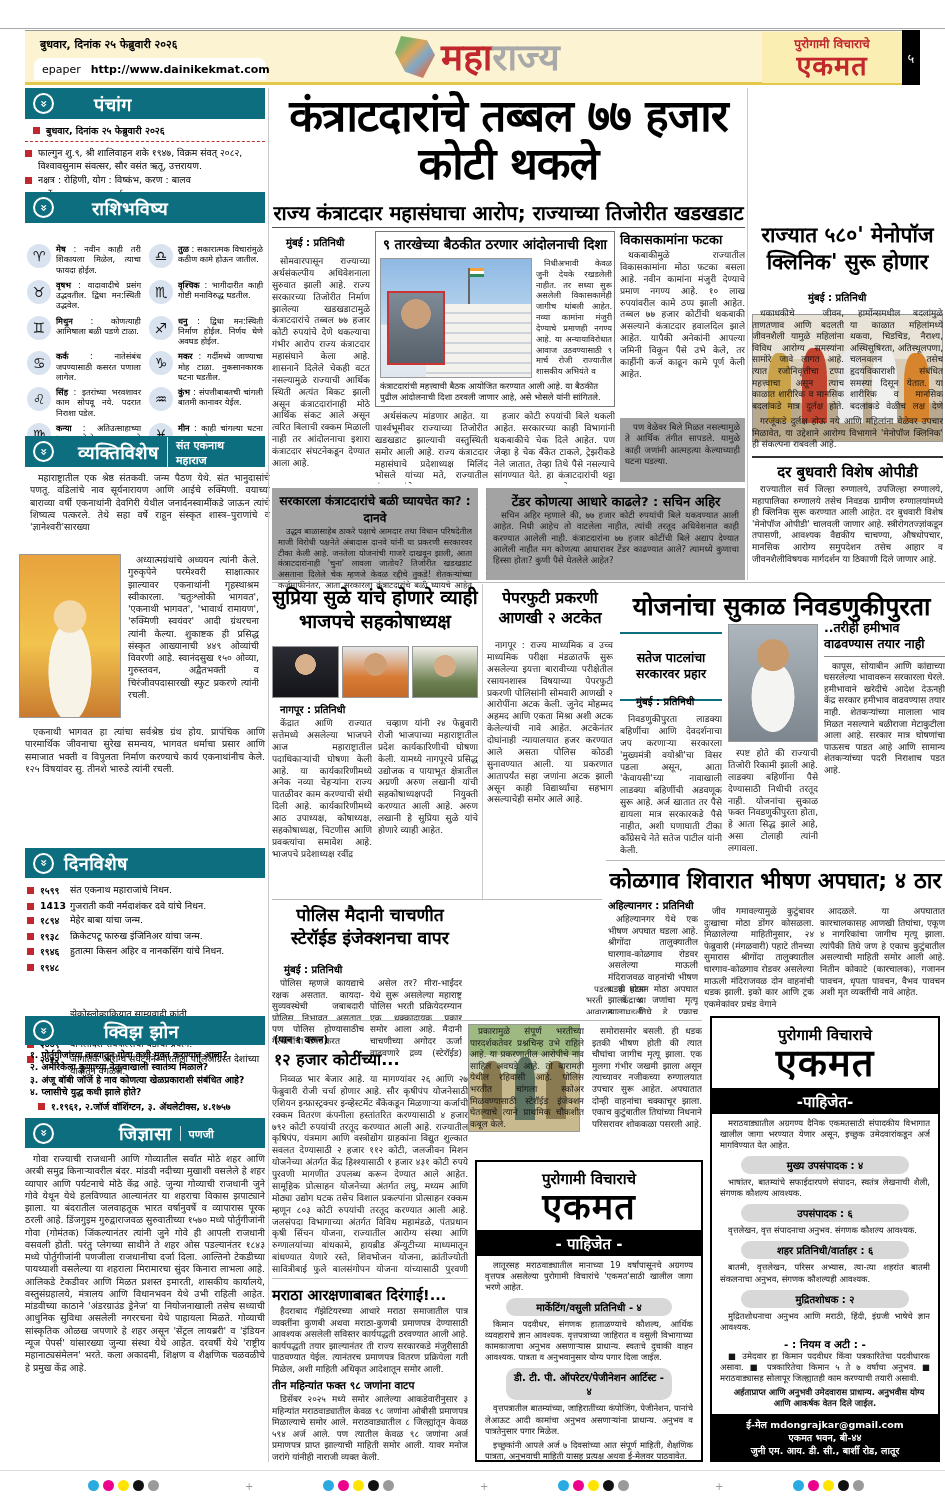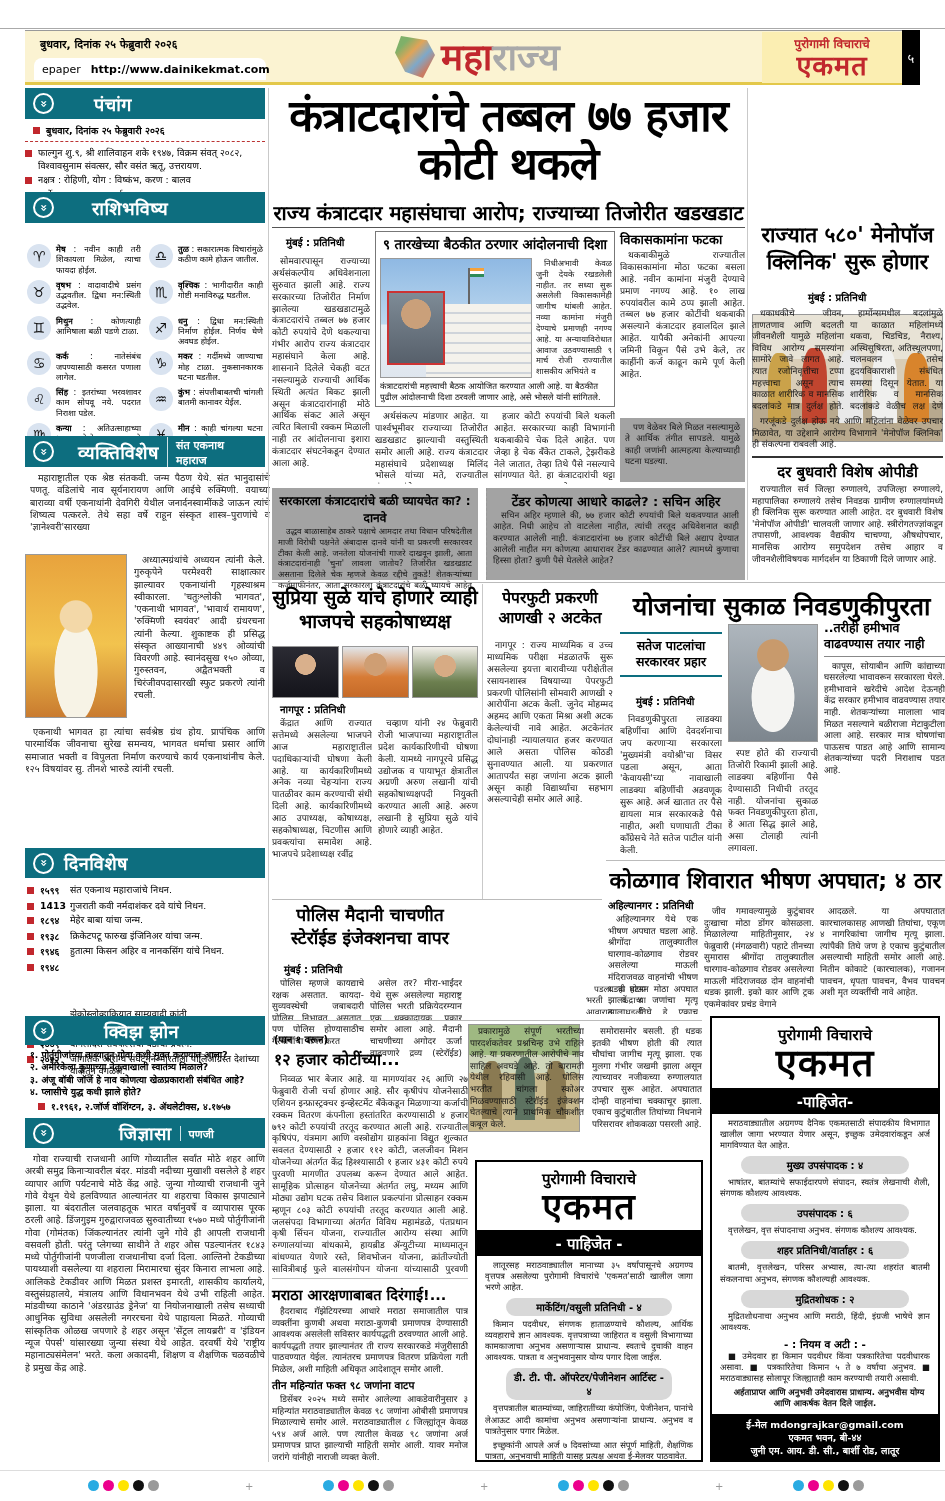--- a/index.html
+++ b/index.html
@@ -33,21 +33,21 @@
   .ad{position:absolute;border:2px solid #000;background:#fff;padding:6px 8px;overflow:hidden;}
   .ad .tag{text-align:center;font-weight:bold;font-size:15px;font-family:"DejaVu Serif",serif;}
   .ad .brand{text-align:center;font-weight:bold;letter-spacing:1px;line-height:1.05;}
   .ad .bar{background:#000;color:#fff;text-align:center;font-weight:bold;font-size:15px;padding:3px 0;margin:4px -8px;}
   .ad .pill{background:#d8d8d8;border-radius:10px;font-weight:bold;font-size:10px;text-align:center;width:80%;margin:5px auto 3px;padding:2px 4px;}
   .ad .body{font-size:8.4px;}
   .ad .foot{background:#000;color:#fff;text-align:center;font-size:9.5px;font-weight:bold;margin:5px -8px -6px;padding:4px 2px;}
   .dotrow{position:absolute;display:flex;gap:4px;}
   .dotrow i{width:11px;height:11px;border-radius:50%;display:block;}
   .plus{position:absolute;color:#999;font-size:10px;}
-  .kicker-box{border-top:2px solid var(--teal);border-bottom:2px solid var(--teal);text-align:center;font-weight:bold;font-size:12.5px;line-height:1.3;padding:4px 0;}
+  .kicker-box{border-top:2px solid var(--teal);border-bottom:2px solid var(--teal);text-align:center;font-weight:bold;font-size:12.5px;line-height:1.3;padding:16px 0;}
   .capline{font-size:8.4px;line-height:1.3;color:#111;}
 </style>
 </head>
 <body>
 
 <div id="page">
 
   <div class="abs" style="left:25px;top:30px;width:895px;height:55px;background:var(--band);border-top:1px solid #999;border-bottom:3px solid #e3c84a;"></div>
   <div class="abs hr" style="left:0;top:28px;width:945px;background:#aaa;"></div>
 
@@ -177,21 +177,21 @@
     </div>
 
   <div class="sec" style="left:25px;top:436px;width:240px;height:31px;">
     <span class="chev">
         <span>»</span>
       </span>
     <span class="t" style="margin-left:14px;">व्यक्तिविशेष</span>
     <span class="st">संत एकनाथ महाराज</span>
   </div>
   <div class="abs body" style="left:30px;top:472px;width:240px;height:78px;font-size:9.3px;">महाराष्ट्रातील एक श्रेष्ठ संतकवी. जन्म पैठण येथे. संत भानुदासांचे पणतू. वडिलांचे नाव सूर्यनारायण आणि आईचे रुक्मिणी. वयाच्या बाराव्या वर्षी एकनाथांनी देवगिरी येथील जनार्दनस्वामींकडे जाऊन त्यांचे शिष्यत्व पत्करले. तेथे सहा वर्षे राहून संस्कृत शास्त्र–पुराणांचे व 'ज्ञानेश्वरी'सारख्या</div>
-  <div class="abs" style="left:25px;top:554px;width:240px;height:166px;display:flex;gap:7px;">
+  <div class="abs" style="left:19px;top:554px;width:240px;height:166px;display:flex;gap:7px;">
     <div class="ph" style="width:102px;height:164px;flex:0 0 auto;background:
       radial-gradient(circle at 50% 38%, #f3d8a8 0 14%, transparent 15%),
       radial-gradient(ellipse at 50% 72%, #f7f3e6 0 30%, transparent 31%),
       linear-gradient(180deg,#e8a33d 0%,#f2c34e 55%,#c97b2f 100%);"></div>
     <div class="body" style="flex:1;height:164px;font-size:9.3px;">अध्यात्मग्रंथांचे अध्ययन त्यांनी केले. गुरुकृपेने परमेश्वरी साक्षात्कार झाल्यावर एकनाथांनी गृहस्थाश्रम स्वीकारला. 'चतुःश्लोकी भागवत', 'एकनाथी भागवत', 'भावार्थ रामायण', 'रुक्मिणी स्वयंवर' आदी ग्रंथरचना त्यांनी केल्या. शुकाष्टक ही प्रसिद्ध संस्कृत आख्यानाची ४४९ ओव्यांची विवरणी आहे. स्वानंदसुख १५० ओव्या, गुरुस्तवन, अद्वैतभक्ती व चिरंजीवपदासारखी स्फुट प्रकरणे त्यांनी रचली.</div>
   </div>
   <div class="abs body" style="left:25px;top:726px;width:240px;height:116px;font-size:9.3px;">एकनाथी भागवत हा त्यांचा सर्वश्रेष्ठ ग्रंथ होय. प्रापंचिक आणि पारमार्थिक जीवनाचा सुरेख समन्वय, भागवत धर्माचा प्रसार आणि समाजात भक्ती व विपुलता निर्माण करण्याचे कार्य एकनाथांनीच केले. १२५ विषयांवर सु. तीनशे भारुडे त्यांनी रचली.</div>
 
   <div class="sec" style="left:25px;top:848px;width:240px;height:30px;">
     <span class="chev">
@@ -383,21 +383,21 @@
   <div class="hr" style="left:272px;top:1278px;width:196px;"></div>
   <div class="abs" style="left:272px;top:1284px;width:196px;font-size:14.5px;font-weight:bold;">मराठा आरक्षणाबाबत दिरंगाई!...</div>
   <div class="abs body" style="left:272px;top:1306px;width:196px;height:70px;font-size:8.8px;">हैदराबाद गॅझेटियरच्या आधारे मराठा समाजातील पात्र व्यक्तींना कुणबी अथवा मराठा-कुणबी प्रमाणपत्र देण्यासाठी आवश्यक असलेली सविस्तर कार्यपद्धती ठरवण्यात आली आहे. कार्यपद्धती तयार झाल्यानंतर ती राज्य सरकारकडे मंजुरीसाठी पाठवण्यात येईल. त्यानंतरच प्रमाणपत्र वितरण प्रक्रियेला गती मिळेल, अशी माहिती अधिकृत आदेशातून समोर आली.</div>
   <div class="abs" style="left:272px;top:1378px;width:196px;font-size:10.5px;font-weight:bold;">तीन महिन्यांत फक्त ९८ जणांना वाटप</div>
   <div class="abs body" style="left:272px;top:1394px;width:196px;height:68px;font-size:8.8px;">डिसेंबर २०२५ मध्ये समोर आलेल्या आकडेवारीनुसार ३ महिन्यांत मराठवाड्यातील केवळ ९८ जणांना ओबीसी प्रमाणपत्र मिळाल्याचे समोर आले. मराठवाड्यातील ८ जिल्ह्यांतून केवळ ५९४ अर्ज आले. पण त्यातील केवळ ९८ जणांना अर्ज प्रमाणपत्र प्राप्त झाल्याची माहिती समोर आली. यावर मनोज जरांगे यांनीही नाराजी व्यक्त केली.</div>
 
   <div class="ad" style="left:475px;top:1160px;width:228px;height:302px;">
     <div class="tag">पुरोगामी विचाराचे</div>
     <div class="brand" style="font-size:36px;">एकमत</div>
     <div class="bar">- पाहिजेत -</div>
-    <div class="body">लातूरसह मराठवाड्यातील मानाच्या ३५ वर्षांपासूनचे अग्रगण्य वृत्तपत्र असलेल्या पुरोगामी विचारांचे 'एकमत'साठी खालील जागा भरणे आहेत.</div>
+    <div class="body">लातूरसह मराठवाड्यातील मानाच्या 19 वर्षांपासूनचे अग्रगण्य वृत्तपत्र असलेल्या पुरोगामी विचारांचे 'एकमत'साठी खालील जागा भरणे आहेत.</div>
     <div>
 
         <div class="pill">मार्केटिंग/वसुली प्रतिनिधी - ४</div>
         <div class="body">किमान पदवीधर, संगणक हाताळण्याचे कौशल्य, आर्थिक व्यवहाराचे ज्ञान आवश्यक. वृत्तपत्राच्या जाहिरात व वसुली विभागाच्या कामकाजाचा अनुभव असणाऱ्यास प्राधान्य. स्वतःचे दुचाकी वाहन आवश्यक. पात्रता व अनुभवानुसार योग्य पगार दिला जाईल.</div>
 
         <div class="pill">डी. टी. पी. ऑपरेटर/पेजीनेशन आर्टिस्ट - ४</div>
         <div class="body">वृत्तपत्रातील बातम्यांच्या, जाहिरातींच्या कंपोजिंग, पेजीनेशन, पानांचे लेआऊट आदी कामांचा अनुभव असणाऱ्यांना प्राधान्य. अनुभव व पात्रतेनुसार पगार मिळेल.</div>
       </div>
     <div class="body" style="margin-top:3px;">इच्छुकांनी आपले अर्ज ७ दिवसांच्या आत संपूर्ण माहिती, शैक्षणिक पात्रता, अनुभवाची माहिती यासह प्रत्यक्ष अथवा ई-मेलवर पाठवावेत.</div>
 

